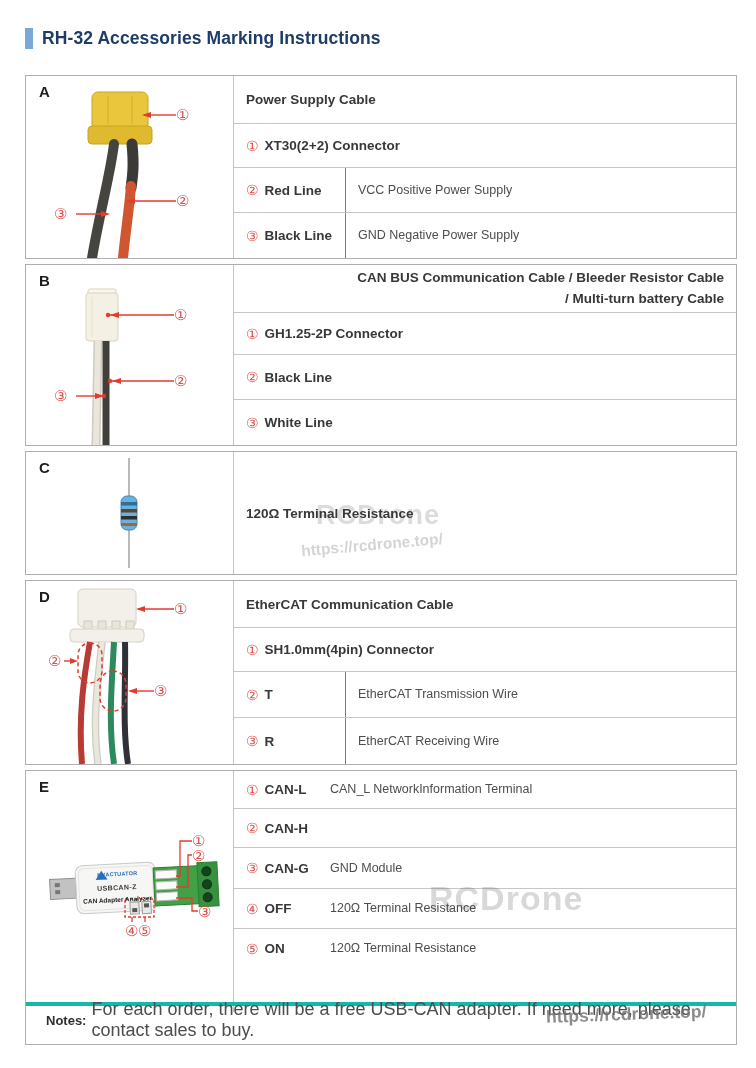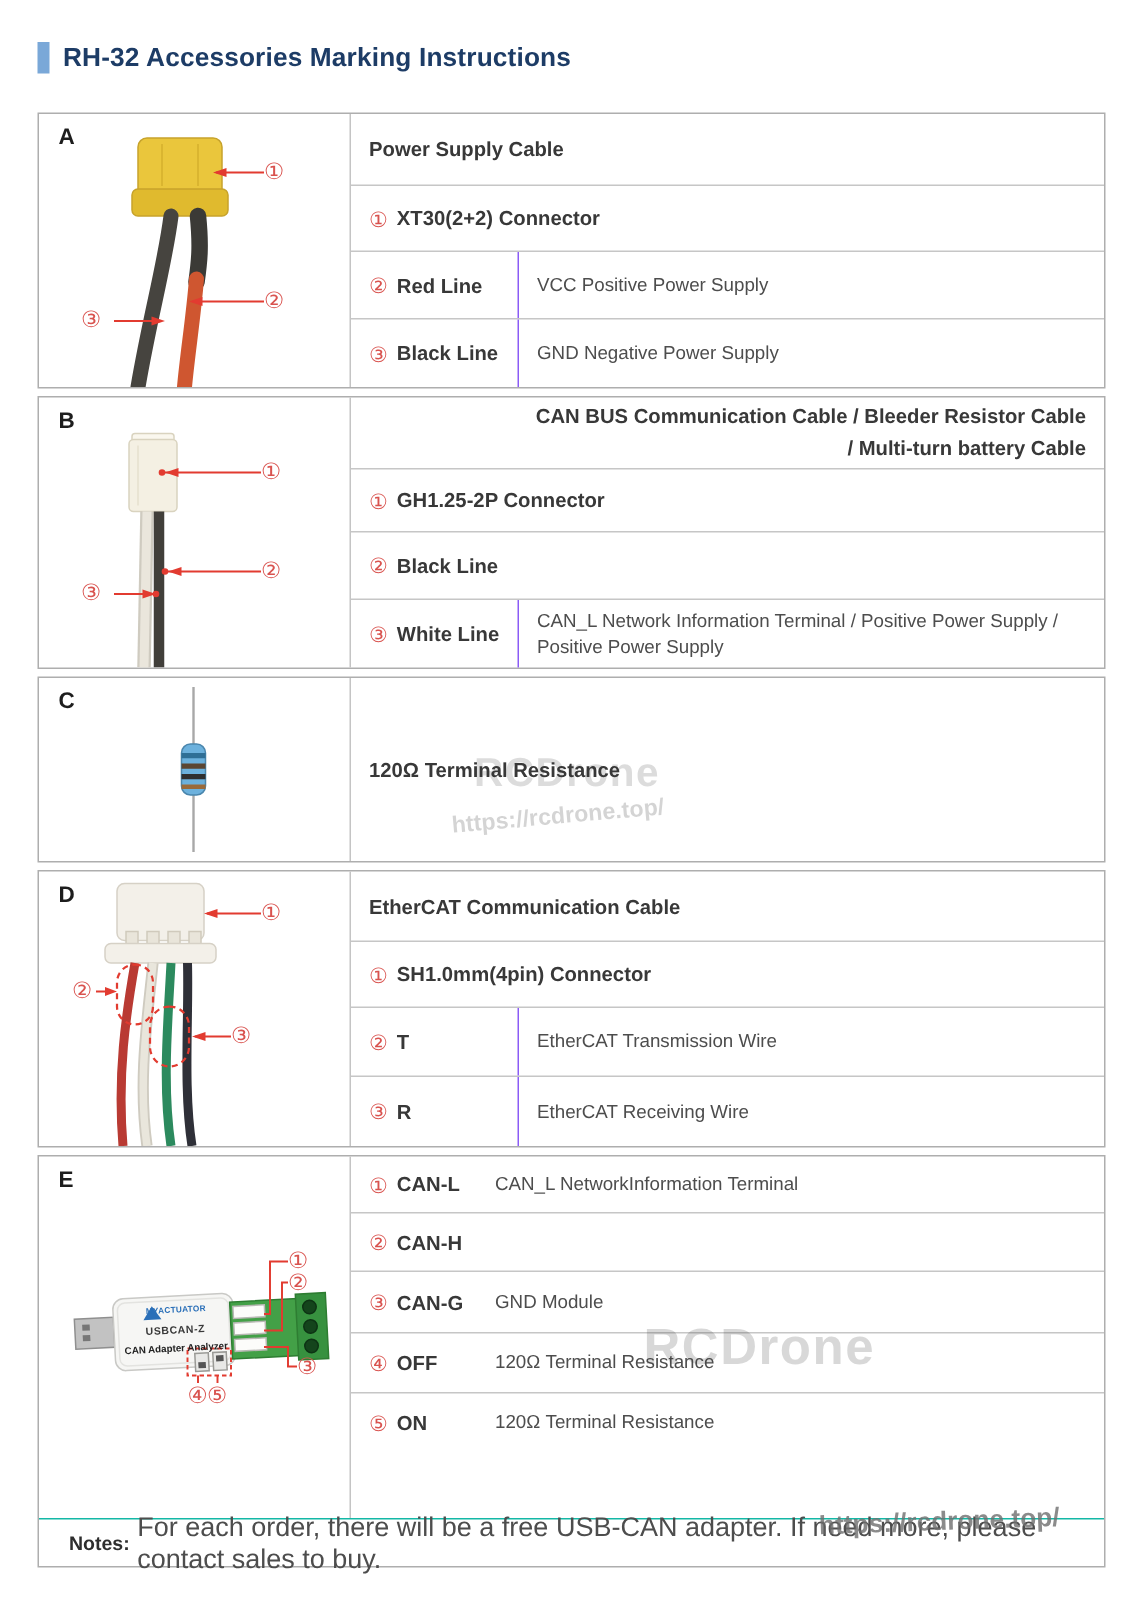--- a/index.html
+++ b/index.html
@@ -27,21 +27,21 @@
   .hdr2{flex-direction:column;justify-content:center;align-items:flex-end;line-height:1.55;}
   .cnum{color:#d9534f;font-size:14px;margin-right:6px;flex:0 0 auto;}
   .lbl{font-weight:bold;font-size:13.5px;color:#383838;}
   .desc{font-size:12.5px;color:#4d4d4d;line-height:1.35;}
   .cell-label{flex:0 0 111px;box-sizing:border-box;padding:0 4px 0 12px;display:flex;align-items:center;height:100%;}
   .cell-desc{flex:1;border-left:1px solid #8b5cf6;box-sizing:border-box;height:100%;
              display:flex;align-items:center;padding:0 10px 0 12px;}
   .e-label{flex:0 0 84px;display:flex;align-items:center;}
 
   
-  .notes-row{position:absolute;left:0;right:0;top:241px;height:32px;border-top:1px solid #14b8a6;
+  .notes-row{position:absolute;left:0;right:0;top:231px;height:32px;border-top:4px solid #14b8a6;
              display:flex;align-items:center;padding:0 12px 0 20px;box-sizing:border-box;}
   .notes-label{font-weight:bold;font-size:13px;color:#2e2e2e;margin-right:5px;}
   .notes-text{font-size:18px;color:#4d4d4d;}
 
   
   .wm{position:absolute;z-index:6;font-weight:bold;pointer-events:none;white-space:nowrap;}
   .wm-brand-c{left:290px;top:48px;font-size:27px;color:rgba(60,60,60,.18);letter-spacing:1px;}
   .wm-site-c{left:275px;top:84px;font-size:15.5px;color:rgba(60,60,60,.22);transform:rotate(-5deg);}
   .wm-brand-e{left:403px;top:108px;font-size:34px;color:rgba(60,60,60,.2);letter-spacing:1px;}
   .wm-site-bottom{left:546px;top:1004px;font-size:17.5px;color:rgba(110,110,110,.8);transform:rotate(-2deg);}
@@ -149,23 +149,20 @@
       <div class="row split" style="height:45px;">
         <div class="cell-label">
           <span class="cnum">②</span>
           <span class="lbl">Black Line</span>
         </div>
       </div>
       <div class="row split last" style="height:45px;">
         <div class="cell-label">
           <span class="cnum">③</span>
           <span class="lbl">White Line</span>
-        </div>
-        <div class="cell-desc">
-          <span class="desc">CAN_L Network Information Terminal / Positive Power Supply / Positive Power Supply</span>
         </div>
       </div>
     </div>
   </section>
 
   <section class="box" style="top:451px;height:124px;">
     <div class="img-cell" style="height:100%;">
       <span class="sec-label">C</span>
       <svg width="208" height="122" viewBox="0 0 208 122">
         <line x1="103" y1="6" x2="103" y2="116" stroke="#a8a8a8" stroke-width="1.6"></line>

